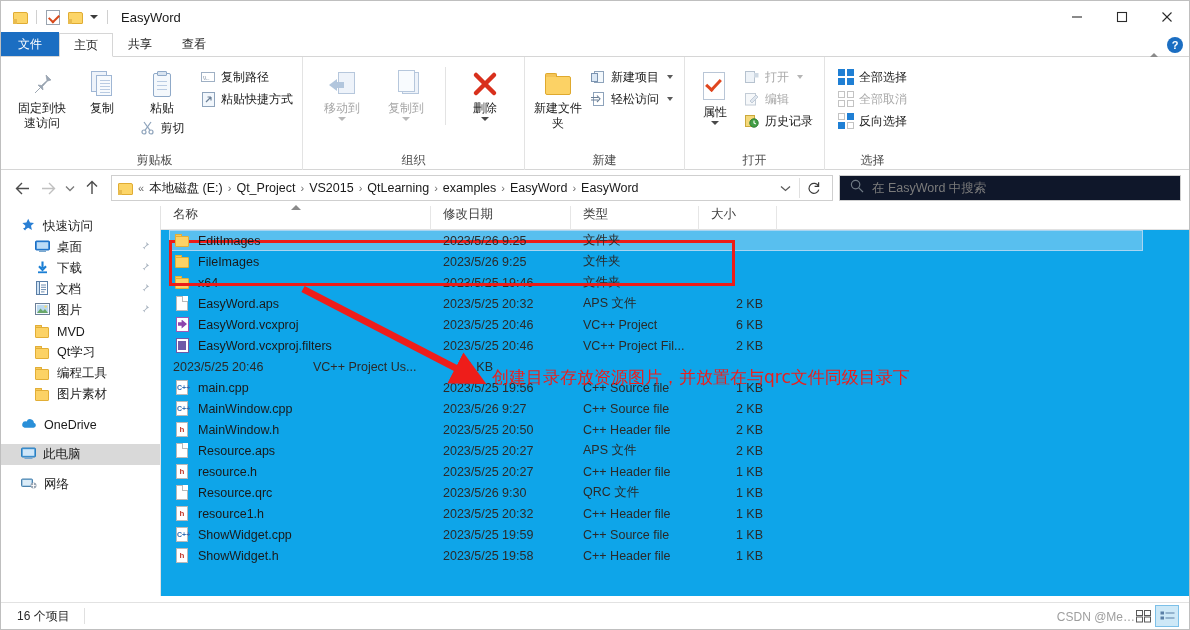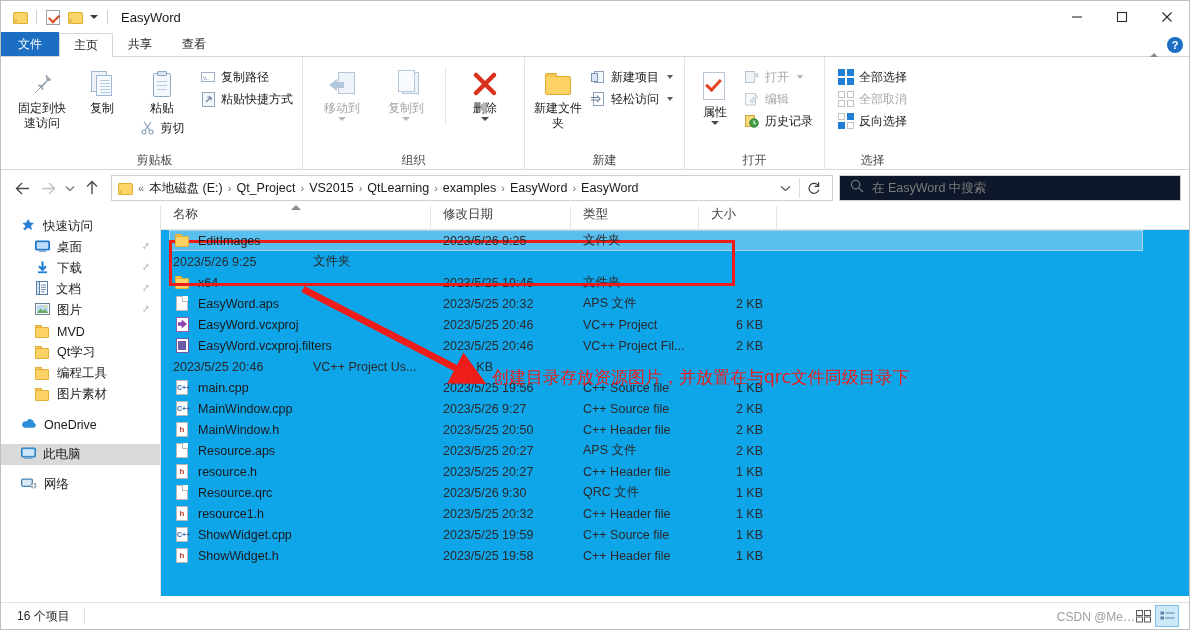--- a/index.html
+++ b/index.html
@@ -886,20 +886,27 @@
                 <span class="b"></span>
               </span>
             <span>EditImages</span>
           </div>
           <div class="cell c-date" style="position:relative;z-index:2;">2023/5/26 9:25</div>
           <div class="cell c-type" style="position:relative;z-index:2;">文件夹</div>
           <div class="cell c-size" style="position:relative;z-index:2;"></div>
         </div>
 
         <div class="row">
+          <div class="cell c-name">
+            <span class="fi fi-folder">
+                <span class="t"></span>
+                <span class="b"></span>
+              </span>
+            <span>FileImages</span>
+          </div>
           <div class="cell c-date">2023/5/26 9:25</div>
           <div class="cell c-type">文件夹</div>
           <div class="cell c-size"></div>
         </div>
 
         <div class="row">
           <div class="cell c-name">
             <span class="fi fi-folder">
                 <span class="t"></span>
                 <span class="b"></span>

